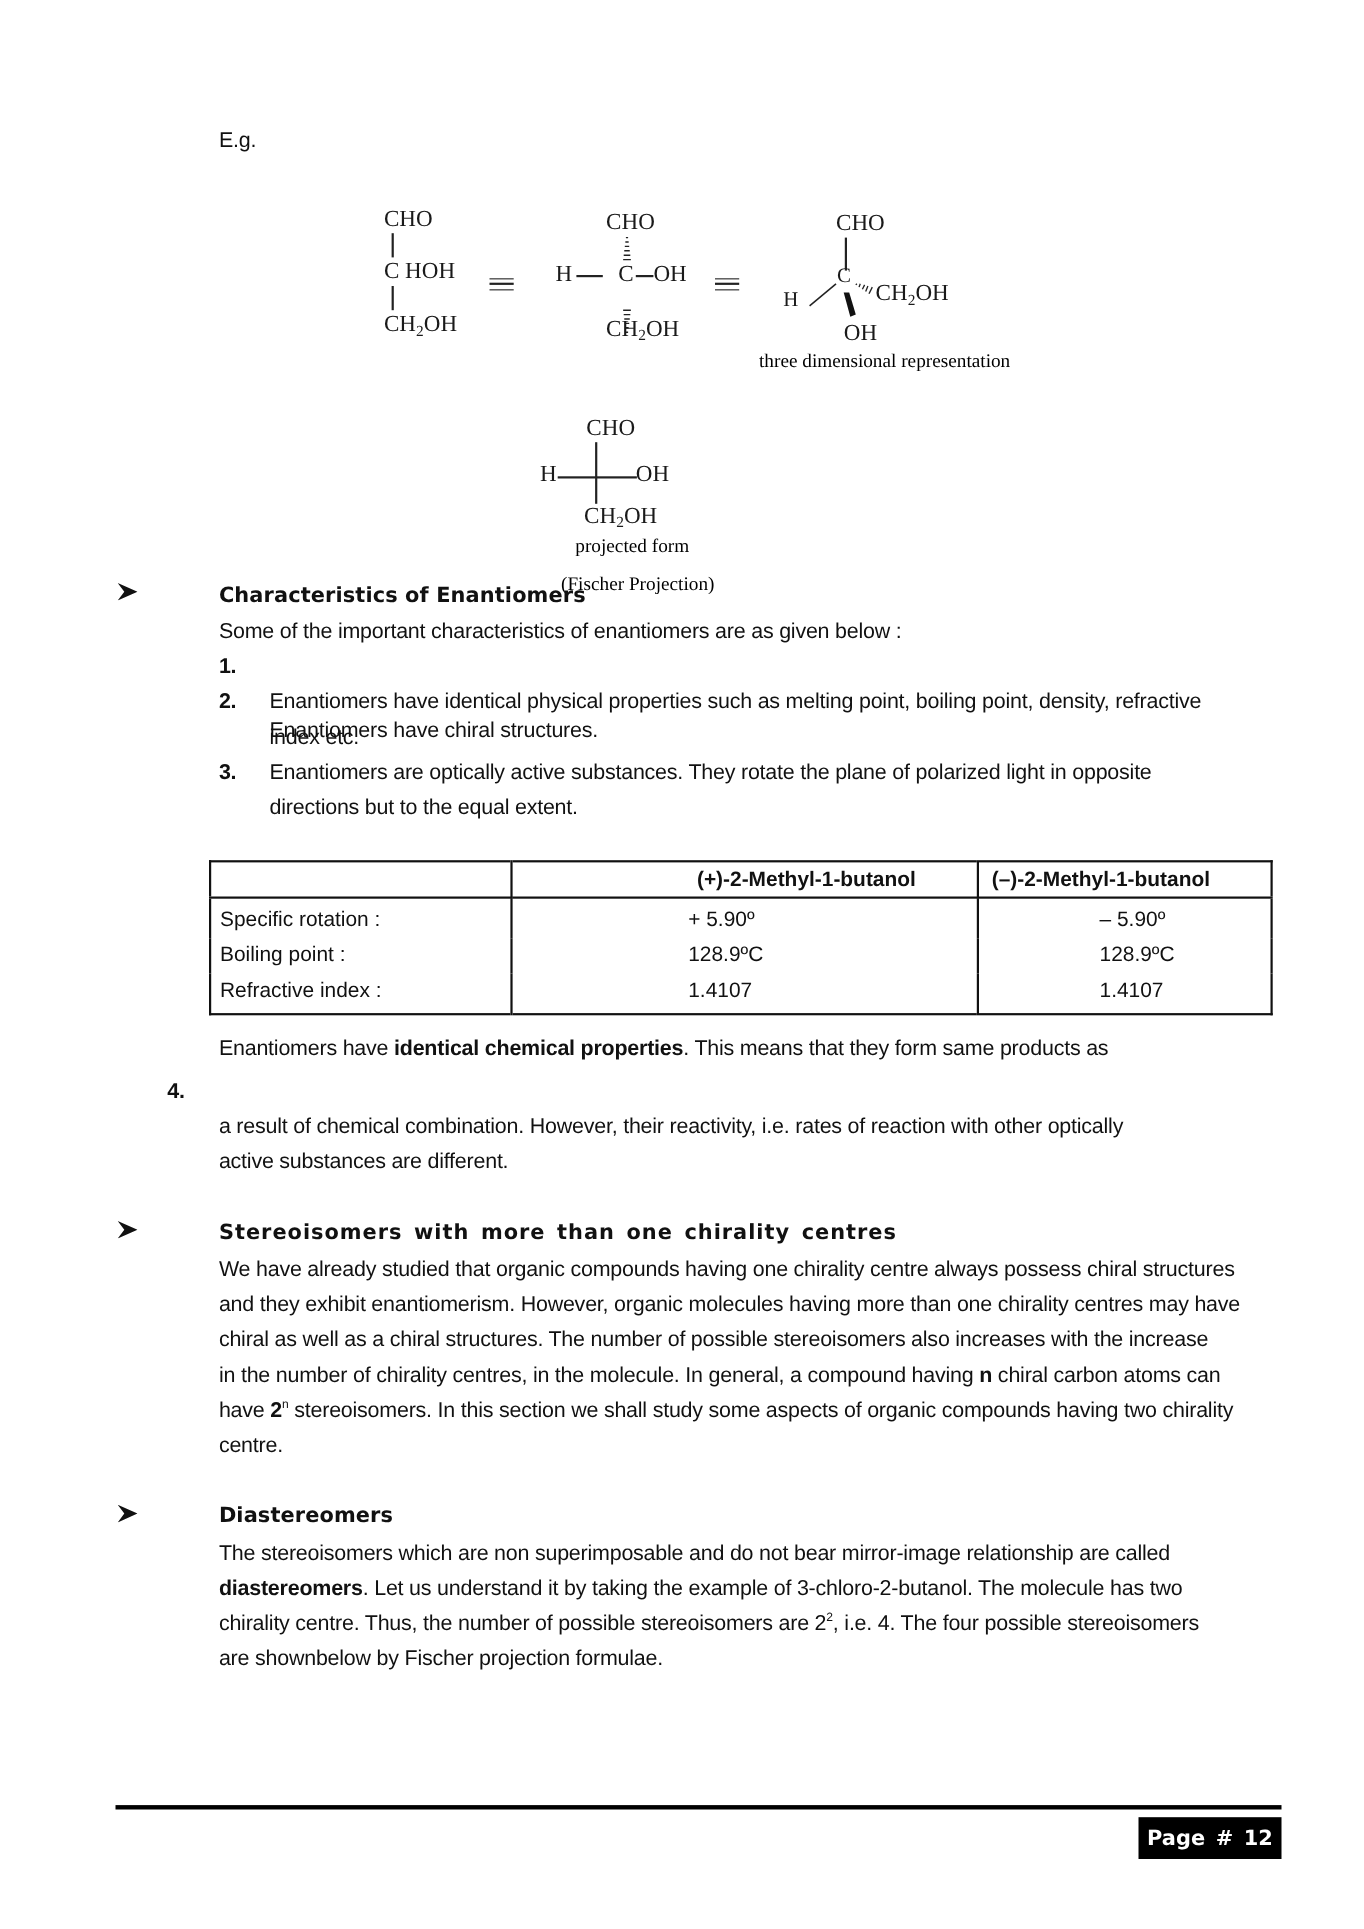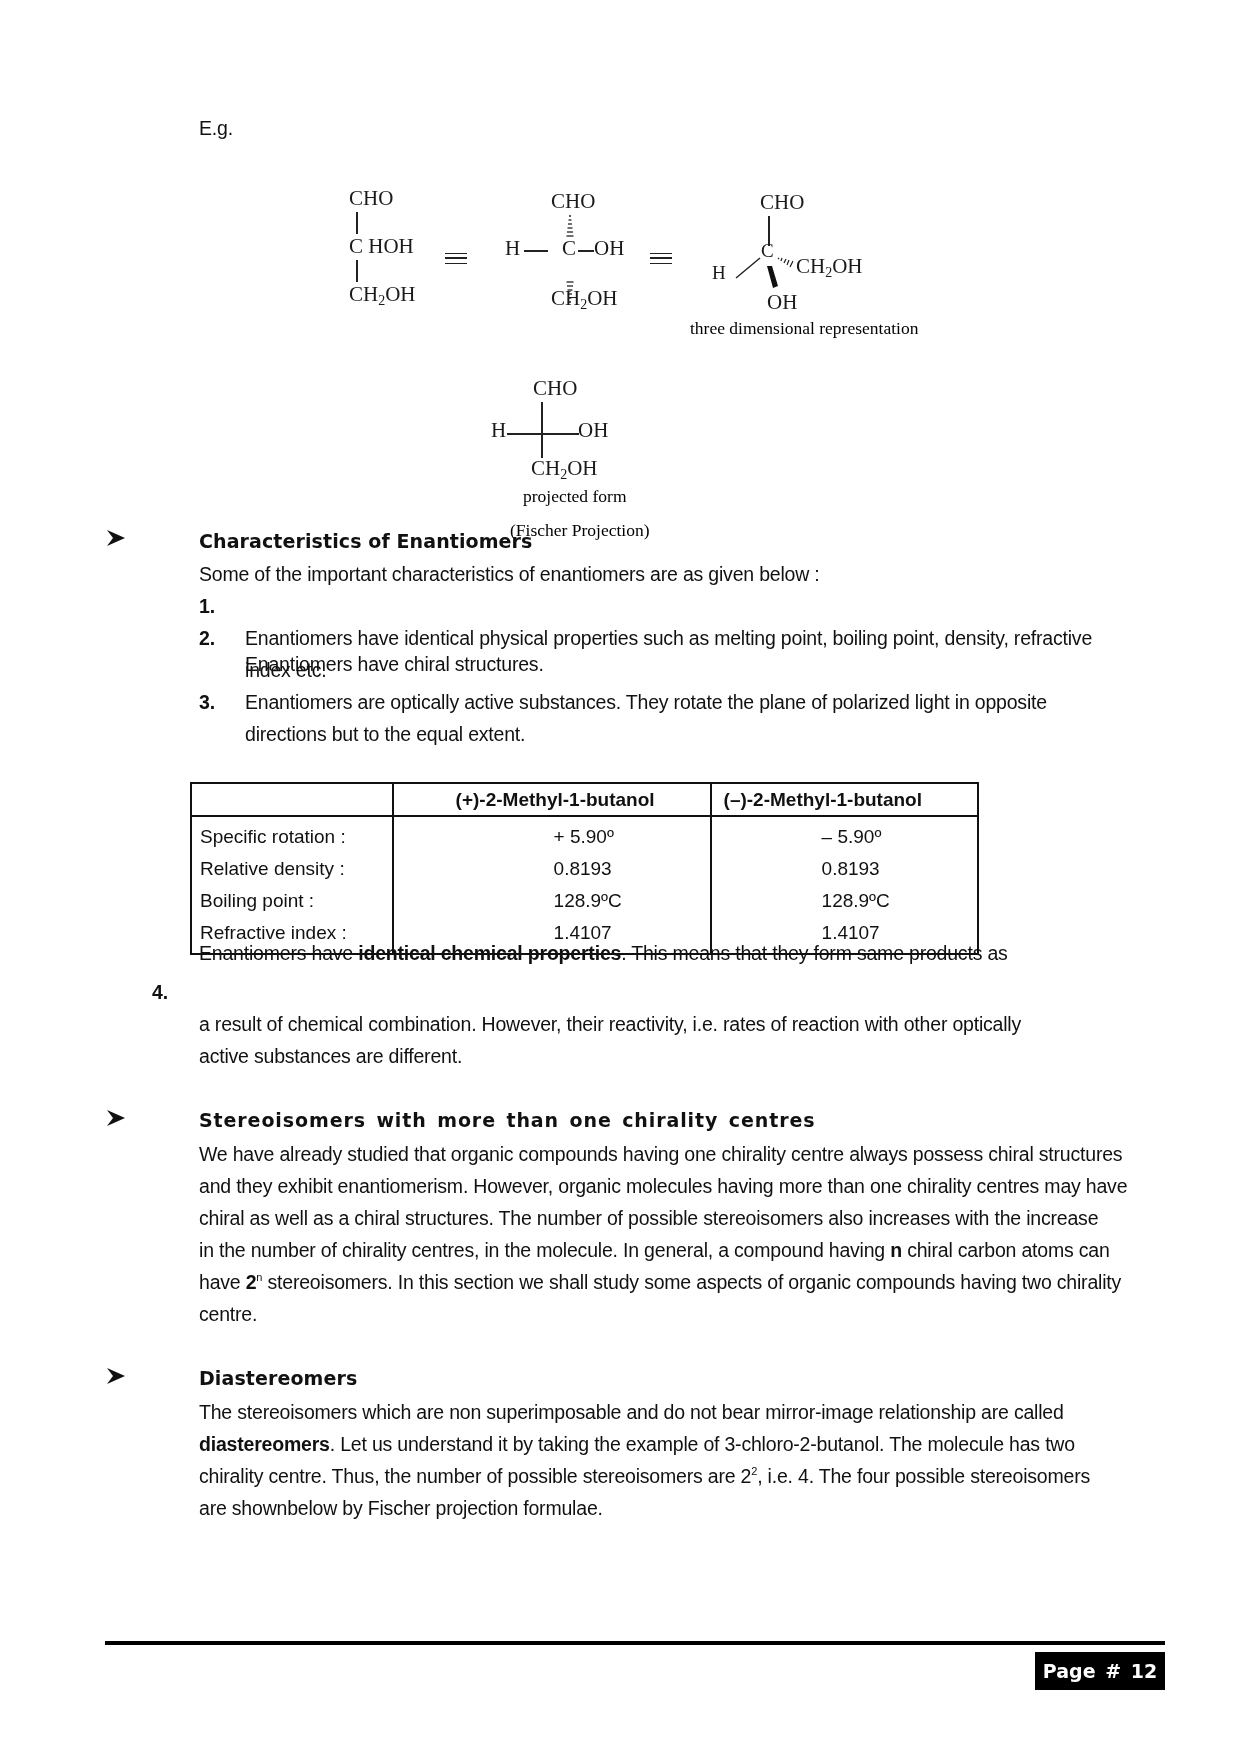--- a/index.html
+++ b/index.html
@@ -10,21 +10,21 @@
   .heading { font-family: "DejaVu Sans", sans-serif; font-weight: bold; font-size: 19px; letter-spacing: 0.1px; }
   .heading.wide { letter-spacing: 0.9px; word-spacing: 3px; }
   .arrow { width: 18px; height: 16px; }
   .chem { font-family: "Liberation Serif", serif; font-size: 21px; color: #1a1a1a; white-space: nowrap; }
   .chem sub { font-size: 14px; vertical-align: -4px; }
   .caption { font-family: "Liberation Serif", serif; font-size: 17.5px; color: #000000; white-space: nowrap; }
   .bond-v { position: absolute; width: 1.5px; background: #222; }
   .bond-h { position: absolute; height: 1.5px; background: #222; }
   .equiv { position: absolute; width: 22px; height: 9px; border-top: 1.5px solid #222; border-bottom: 1.5px solid #222; }
   .equiv::after { content: ""; position: absolute; left: 0; right: 0; top: 3px; height: 1.5px; background: #222; }
-  table.props { position: absolute; left: 190px; top: 782px; width: 789px; border-collapse: collapse;
+  table.props { position: absolute; left: 190px; top: 782px; width: 967px; border-collapse: collapse;
                 border: 2.5px solid #111; font-size: 19px; }
   table.props td, table.props th { padding: 0 8px; height: 32px; white-space: nowrap; }
   table.props th { font-weight: bold; border-bottom: 2px solid #111; height: 31px; text-align: right; padding-right: 55px; }
   table.props th.h2 { text-align: left; padding-left: 12px; }
   table.props .c0 { width: 270px; border-right: 2px solid #111; text-align: left; }
   table.props .c1 { width: 344px; border-right: 2px solid #111; text-align: left; padding-left: 160px; }
   table.props .c2 { text-align: left; padding-left: 110px; }
   table.props tbody tr:first-child td { padding-top: 4px; }
   table.props tbody tr:last-child td { padding-bottom: 4px; }
   .footer-rule { position: absolute; left: 105px; top: 1641px; width: 1060px; height: 4px; background: #000; }
@@ -139,25 +139,20 @@
       <th class="h2">(–)-2-Methyl-1-butanol</th>
     </tr>
   </thead>
   <tbody>
     <tr>
       <td class="c0">Specific rotation :</td>
       <td class="c1">+ 5.90º</td>
       <td class="c2">– 5.90º</td>
     </tr>
     <tr>
-      <td class="c0">Relative density :</td>
-      <td class="c1">0.8193</td>
-      <td class="c2">0.8193</td>
-    </tr>
-    <tr>
       <td class="c0">Boiling point :</td>
       <td class="c1">128.9ºC</td>
       <td class="c2">128.9ºC</td>
     </tr>
     <tr>
       <td class="c0">Refractive index :</td>
       <td class="c1">1.4107</td>
       <td class="c2">1.4107</td>
     </tr>
   </tbody>

